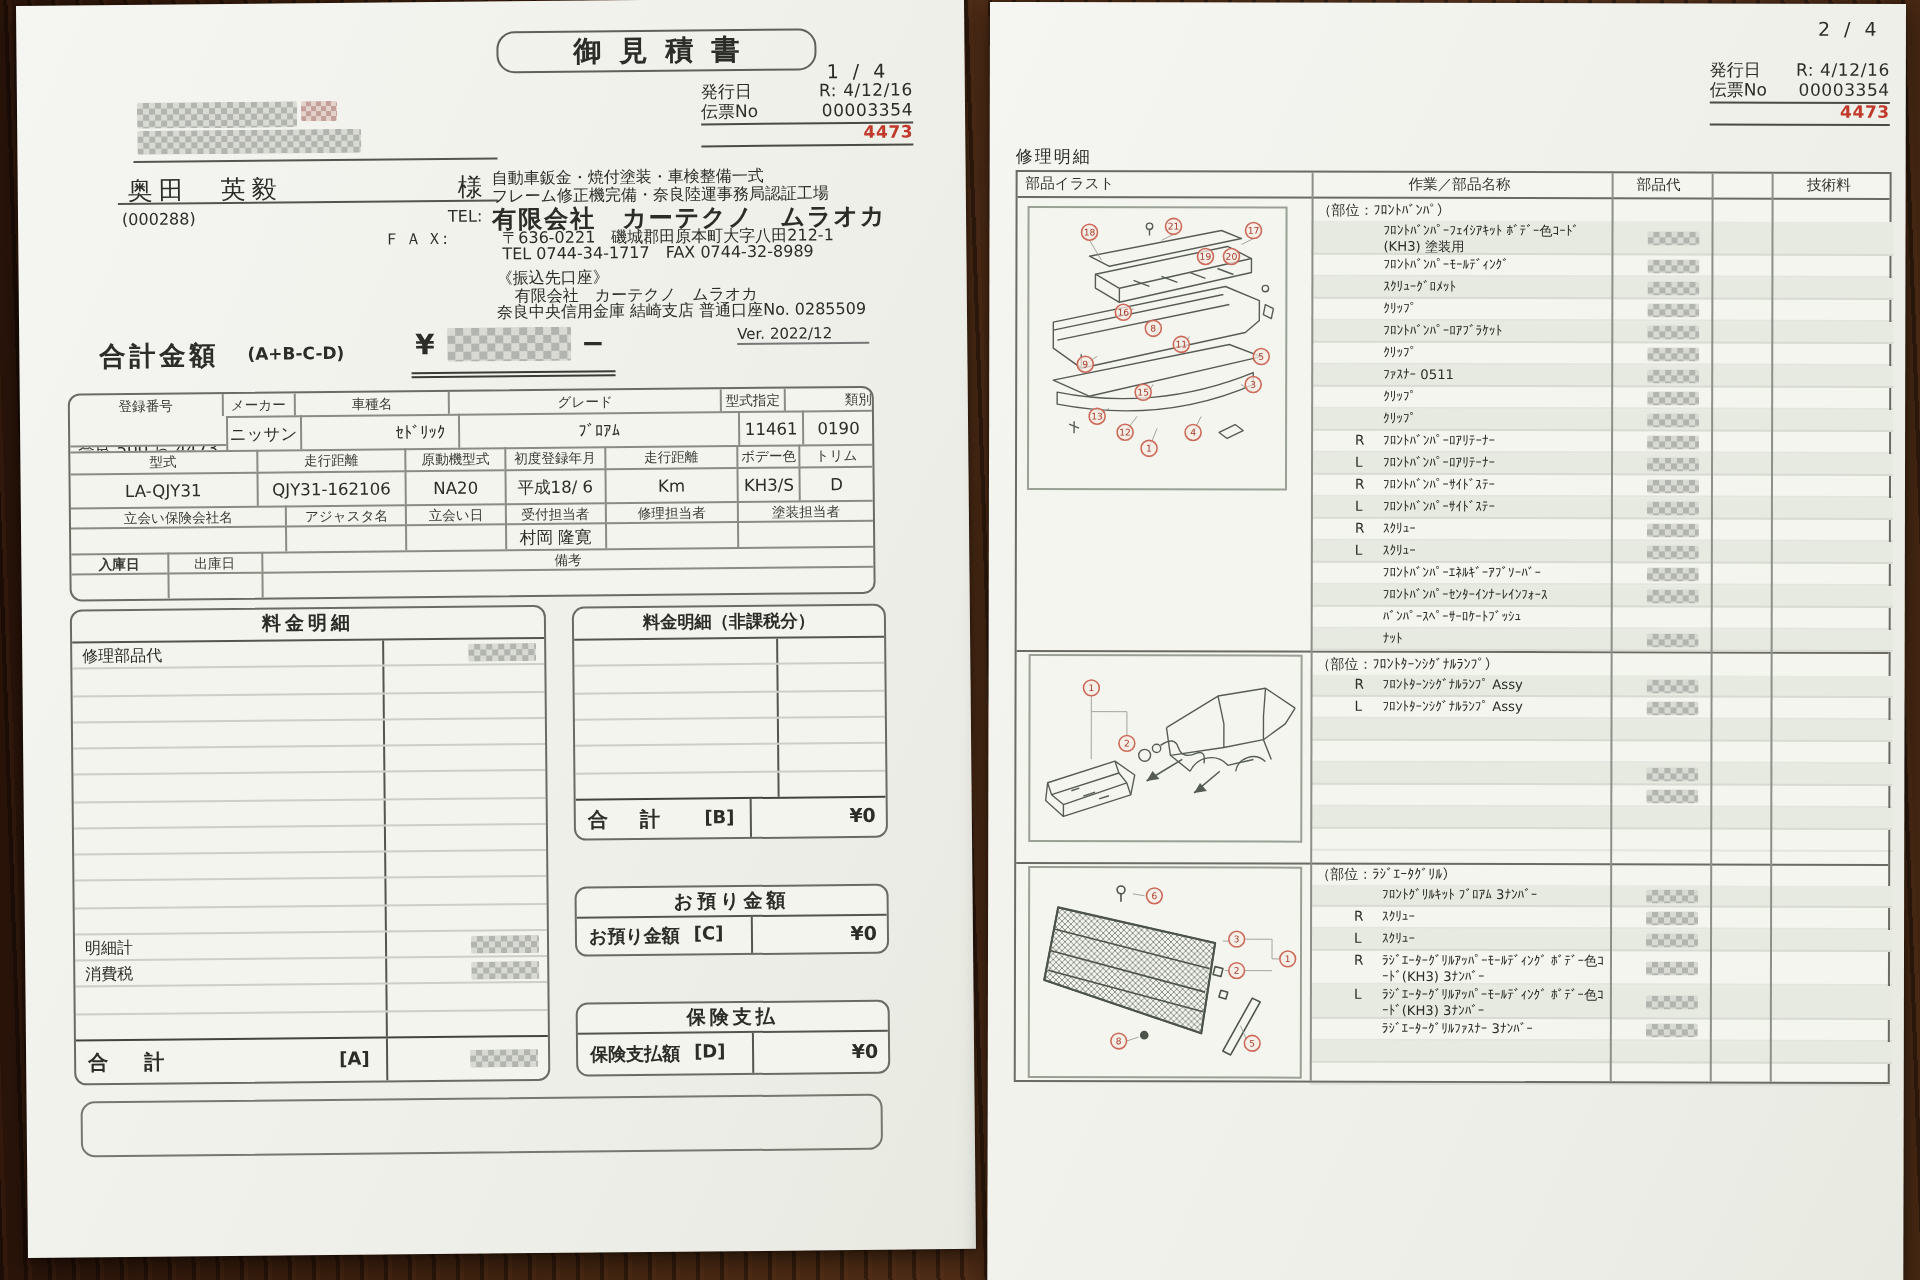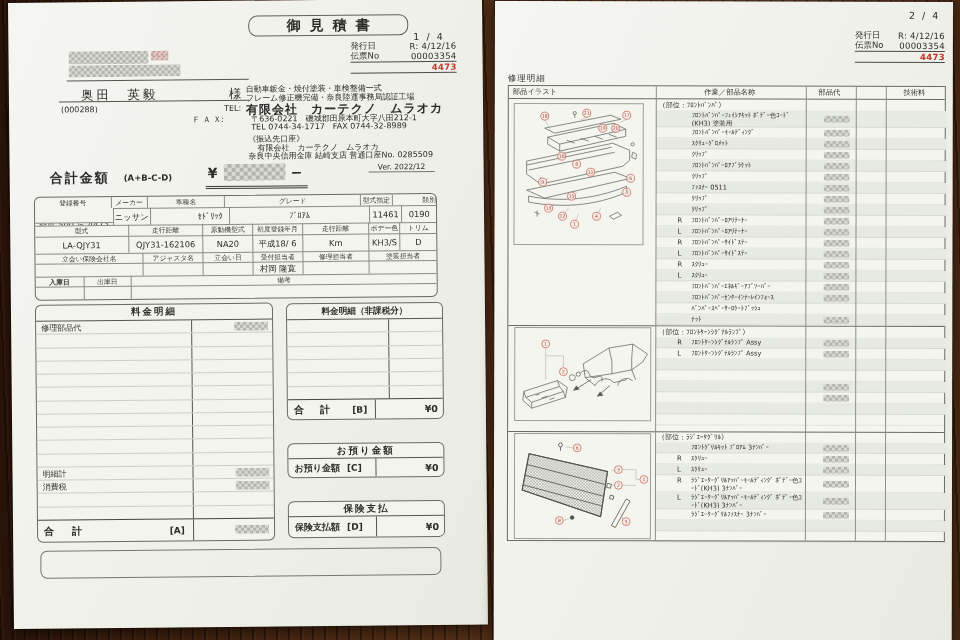--- a/index.html
+++ b/index.html
@@ -37,21 +37,21 @@
   .pagenum { font-size:9.5px; letter-spacing:2px; }
   .cust-name { font-family:"DejaVu Serif", serif; font-size:12.5px; letter-spacing:3px; }
   .cust-underline { border-bottom:1px solid #55554f; }
   .small8 { font-size:8px; }
   .co-line { font-size:8px; line-height:1.15; }
   .co-name { font-family:"DejaVu Serif", serif; font-size:12px; font-weight:bold; letter-spacing:1px; }
   .total-label { font-family:"DejaVu Serif", serif; font-size:13px; font-weight:bold; letter-spacing:2px; }
   .total-formula { font-size:8.5px; font-weight:bold; }
   .yen { font-size:14px; font-weight:bold; }
   .dbl-rule { height:3px; border-top:1px solid #3a3a36; border-bottom:1px solid #3a3a36; }
-  .ver { font-size:7.5px; border-bottom:1px solid #777; text-align:center; }
+  .ver { font-size:7.5px; border-bottom:1px solid #777; text-align:left; }
 
   .vt { border:1px solid #6b6b64; border-radius:6px; overflow:hidden; background:#f3f4ee; }
   .vt-row { display:flex; width:100%; }
   .vt-row.vt-hdr { height:11px; font-size:6.8px; color:#3a3a35; }
   .vt-row.vt-val { height:17px; font-size:8.3px; }
   .vt-row:nth-child(5), .vt-row:nth-child(7) { height:10px; }
   .vt-row:nth-child(6), .vt-row:nth-child(8) { height:13px; }
   .vt-cell { border-left:1px solid #8b8b83; border-top:1px solid #8b8b83; display:flex; align-items:center; justify-content:center; overflow:hidden; white-space:nowrap; }
   .vt-row:first-child .vt-cell { border-top:none; }
   .vt-cell:first-child { border-left:none; }
@@ -125,21 +125,21 @@
     <div class="issue-row underline">
       <span></span>
       <span class="val red-text">4473</span>
     </div>
   </div>
 
   <div class="abs mosaic" style="left:60px; top:49px; width:80px; height:13px;"></div>
   <div class="abs mosaic reddish" style="left:142px; top:49px; width:18px; height:10px;"></div>
   <div class="abs mosaic" style="left:60px; top:63px; width:112px; height:12px;"></div>
   <div class="abs cust-underline" style="left:58px; top:78px; width:182px;"></div>
-  <div class="abs cust-name" style="left:55px; top:85px;margin-left:17px;">奥田　英毅</div>
+  <div class="abs cust-name" style="left:55px; top:85px;">奥田　英毅</div>
   <div class="abs cust-name" style="left:220px; top:85px;">様</div>
   <div class="abs cust-underline" style="left:50px; top:99px; width:190px;"></div>
   <div class="abs small8" style="left:52px; top:103px;">(000288)</div>
   <div class="abs small8" style="left:188px; top:103px;margin-left:27px;">TEL:</div>
   <div class="abs small8" style="left:183px; top:113px;">Ｆ Ａ Ｘ:</div>
 
   <div class="abs co-line" style="left:237px; top:84px;">自動車鈑金・焼付塗装・車検整備一式</div>
   <div class="abs co-line" style="left:237px; top:93px;">フレーム修正機完備・奈良陸運事務局認証工場</div>
   <div class="abs co-name" style="left:237px; top:101px;">有限会社　カーテクノ　ムラオカ</div>
   <div class="abs co-line" style="left:242px; top:114px;">〒636-0221　磯城郡田原本町大字八田212-1</div>

